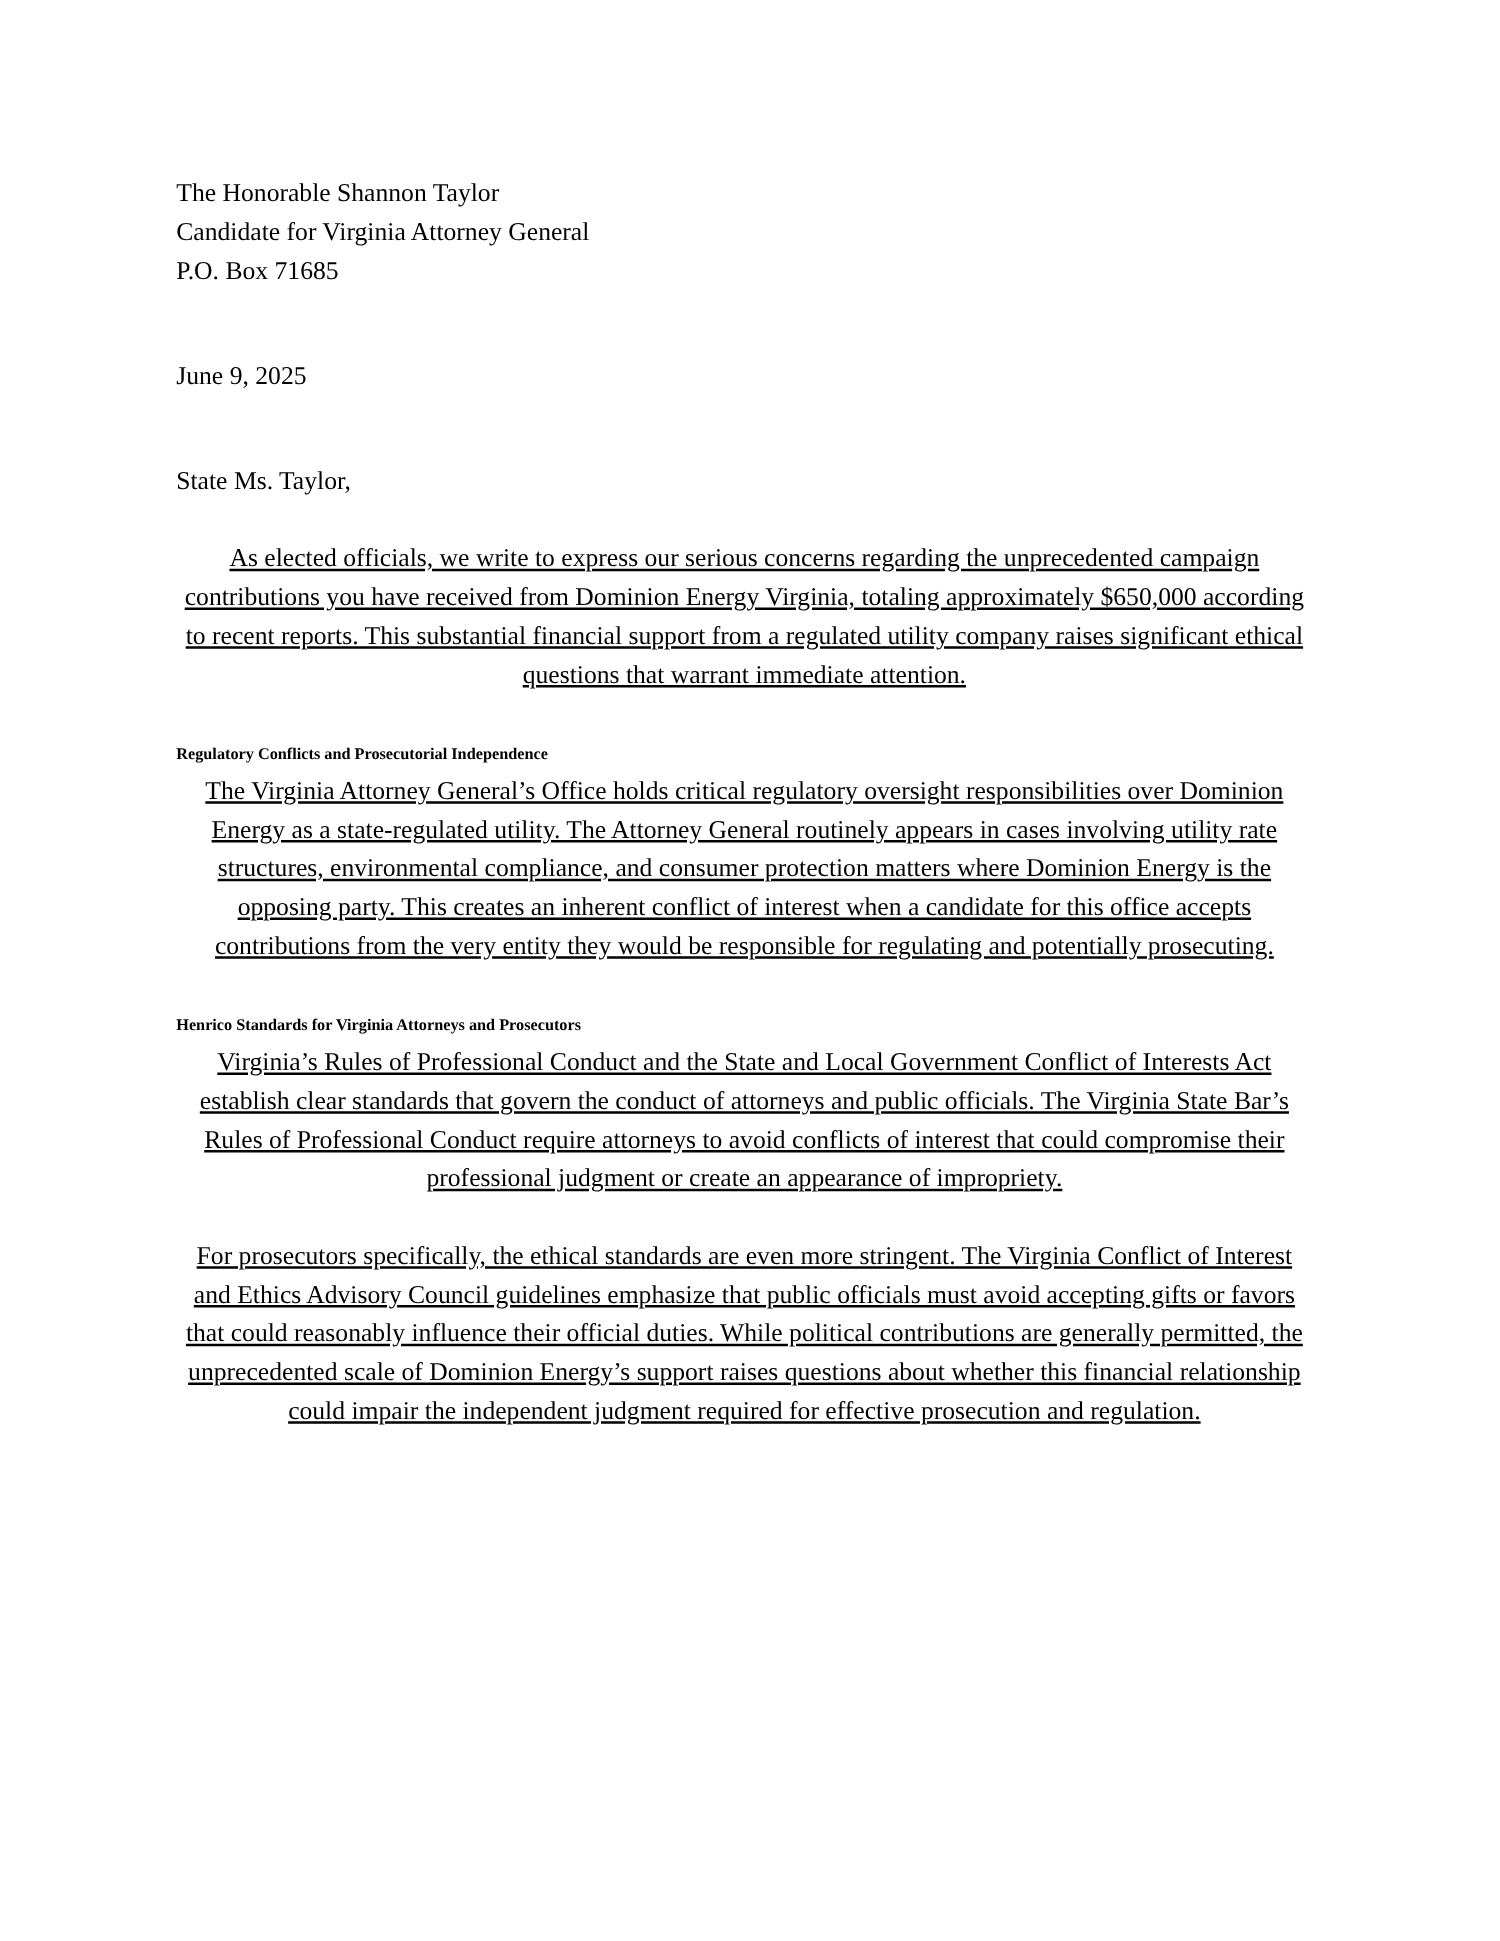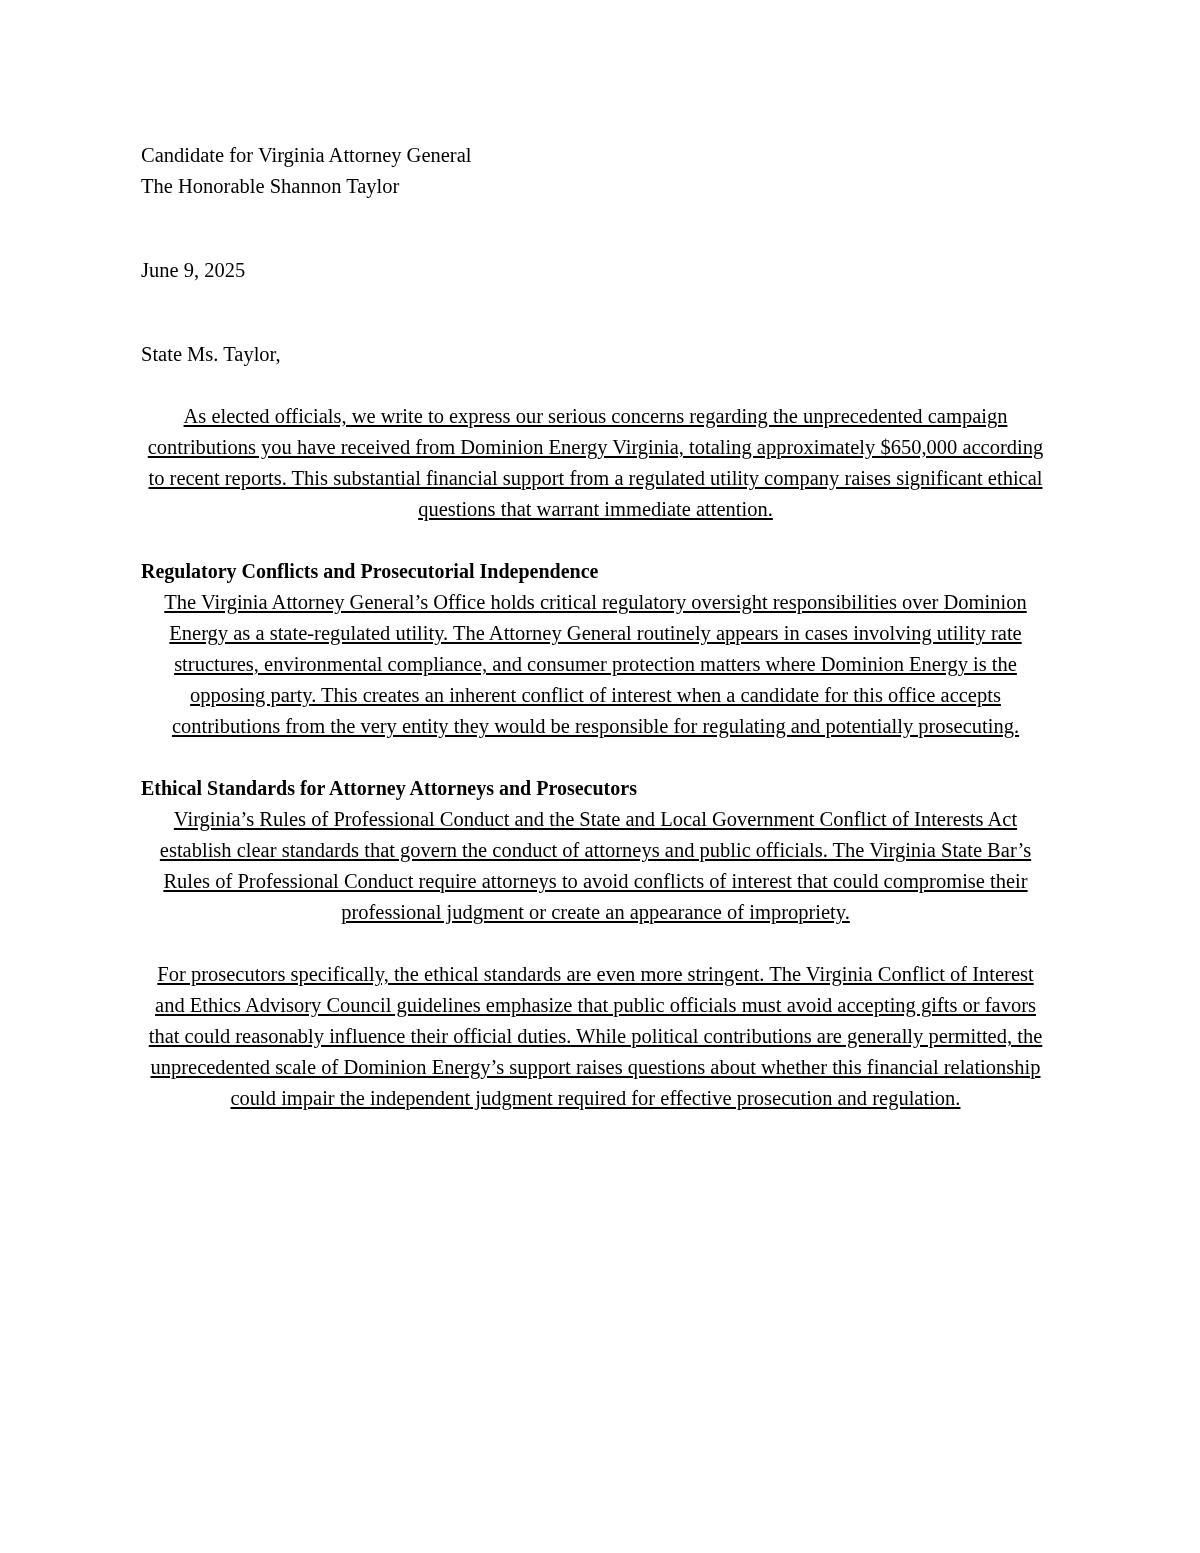--- a/index.html
+++ b/index.html
@@ -47,54 +47,55 @@
     text-decoration: underline;
   }
   .section {
     margin-top: 31px;
   }
   .heading {
     display: block;
     font-weight: bold;
     margin: 0;
     line-height: 31px;
-    font-size: 20px;
+    font-size: 13px;
   }
   .spacer-para { height: 31px; }
 </style>
 </head>
 <body>
 
 <div class="page">
   <div class="letter">
 
     <div class="addr-block">
+      <span class="addr-line">The Honorable Shannon Taylor</span>
       <span class="addr-line">Candidate for Virginia Attorney General</span>
-      <span class="addr-line">The Honorable Shannon Taylor</span>
+      <span class="addr-line">P.O. Box 71685</span>
     </div>
 
     <div class="gap-date"></div>
 
     <span class="date-line">June 9, 2025</span>
 
     <div class="gap-salut"></div>
 
     <span class="salutation">State Ms. Taylor,</span>
 
     <div class="gap-body"></div>
 
     <p class="para">As elected officials, we write to express our serious concerns regarding the unprecedented campaign contributions you have received from Dominion Energy Virginia, totaling approximately $650,000 according to recent reports. This substantial financial support from a regulated utility company raises significant ethical questions that warrant immediate attention.</p>
 
     <div class="section">
       <span class="heading">Regulatory Conflicts and Prosecutorial Independence</span>
       <p class="para">The Virginia Attorney General’s Office holds critical regulatory oversight responsibilities over Dominion Energy as a state-regulated utility. The Attorney General routinely appears in cases involving utility rate structures, environmental compliance, and consumer protection matters where Dominion Energy is the opposing party. This creates an inherent conflict of interest when a candidate for this office accepts contributions from the very entity they would be responsible for regulating and potentially prosecuting.</p>
     </div>
 
     <div class="section">
-      <span class="heading">Ethical Standards for Attorney Attorneys and Prosecutors</span>
+      <span class="heading">Henrico Standards for Virginia Attorneys and Prosecutors</span>
       <p class="para">Virginia’s Rules of Professional Conduct and the State and Local Government Conflict of Interests Act establish clear standards that govern the conduct of attorneys and public officials. The Virginia State Bar’s Rules of Professional Conduct require attorneys to avoid conflicts of interest that could compromise their professional judgment or create an appearance of impropriety.</p>
     </div>
 
     <div class="spacer-para"></div>
 
     <p class="para">For prosecutors specifically, the ethical standards are even more stringent. The Virginia Conflict of Interest and Ethics Advisory Council guidelines emphasize that public officials must avoid accepting gifts or favors that could reasonably influence their official duties. While political contributions are generally permitted, the unprecedented scale of Dominion Energy’s support raises questions about whether this financial relationship could impair the independent judgment required for effective prosecution and regulation.</p>
 
   </div>
 </div>
 

